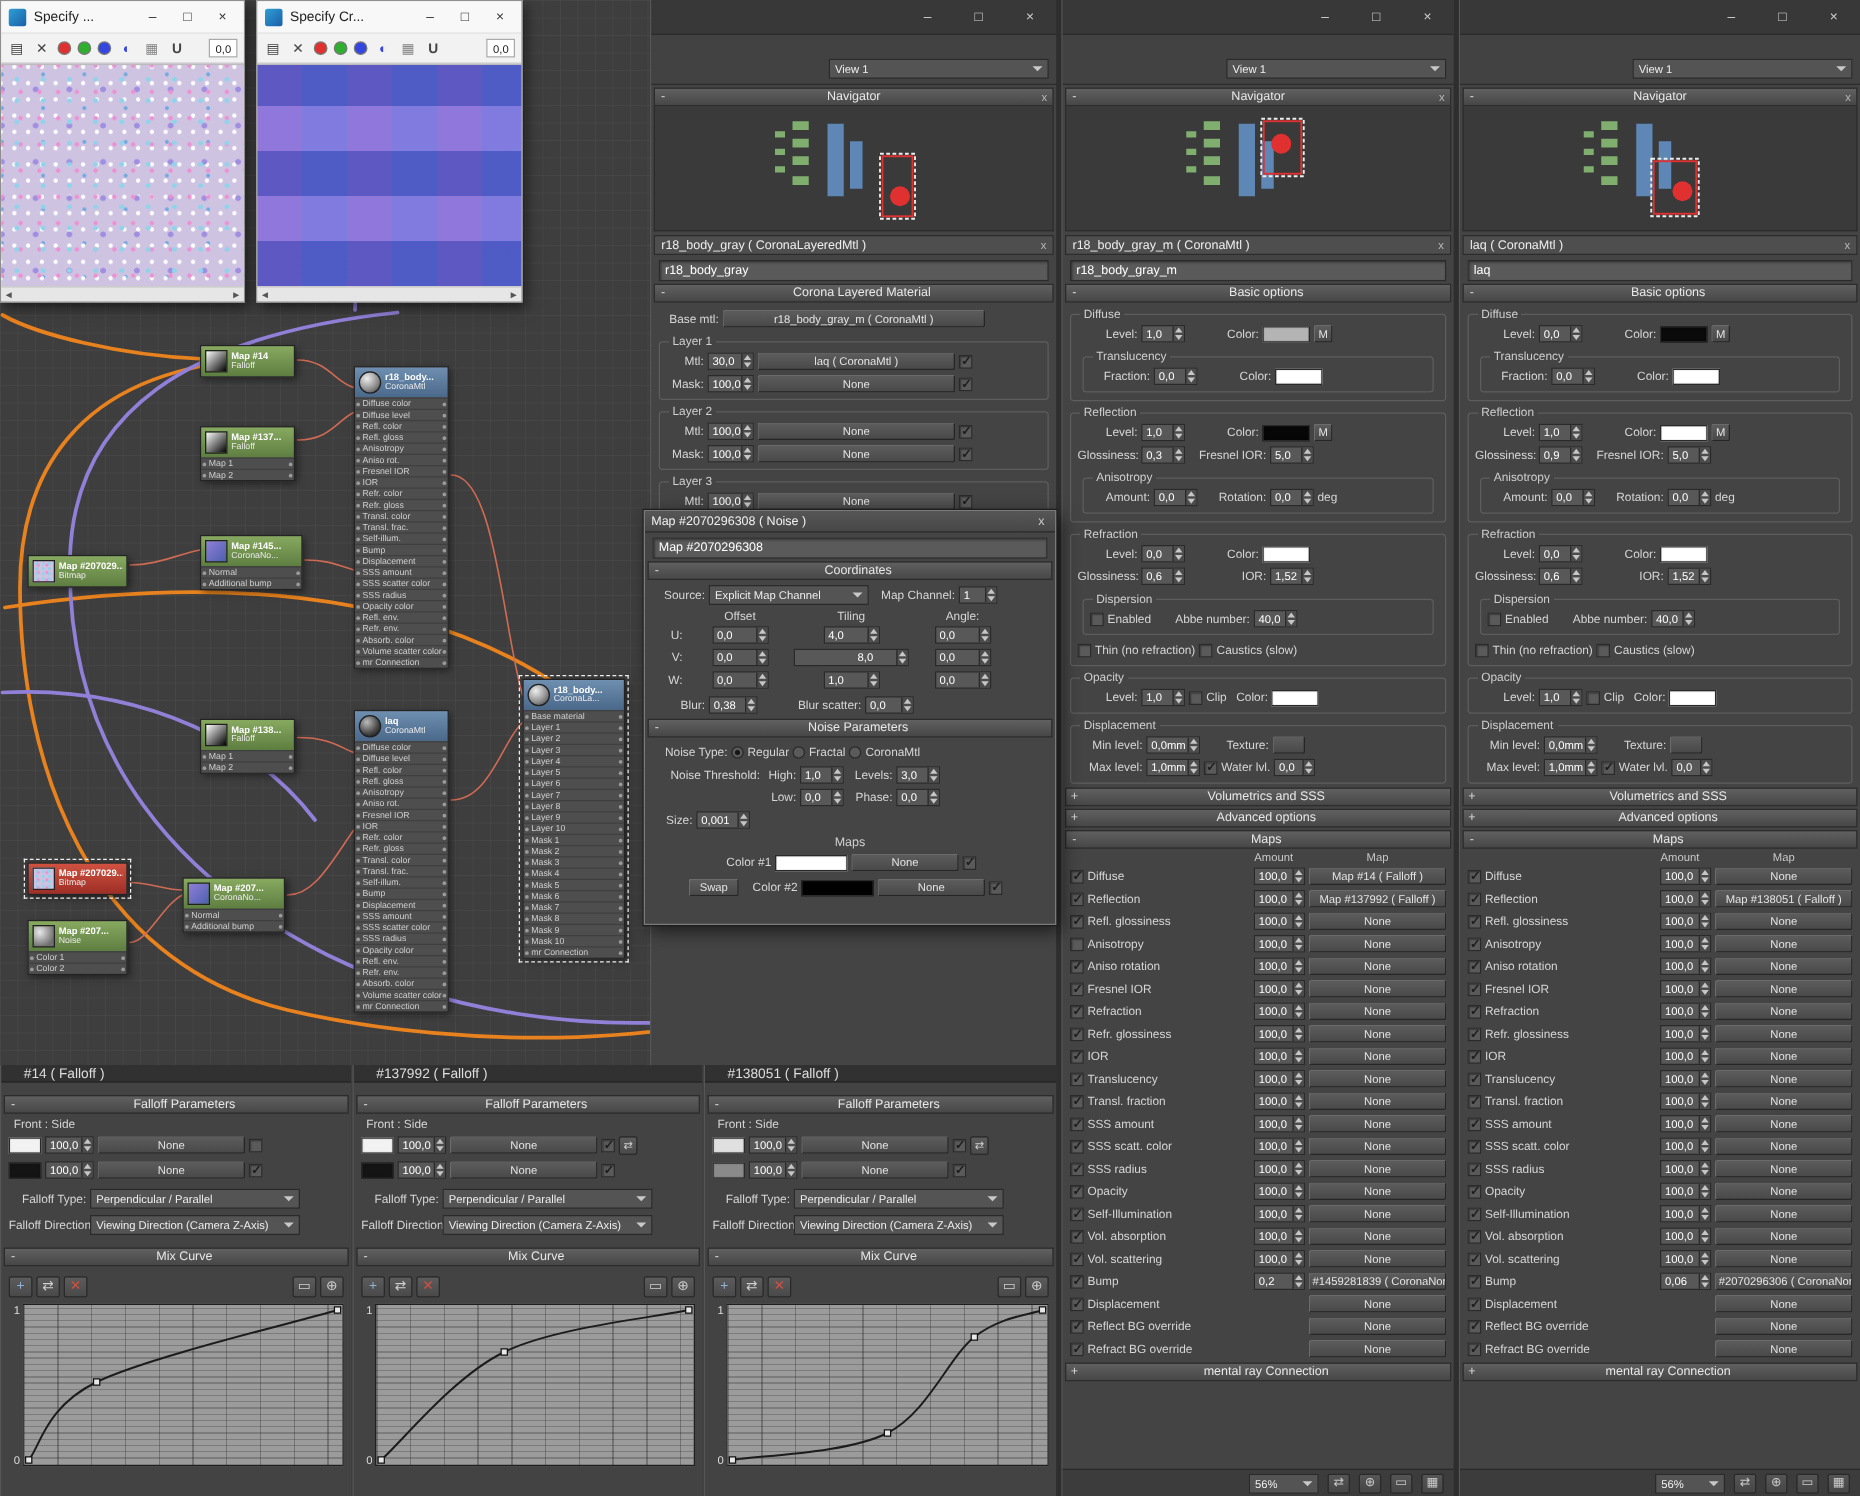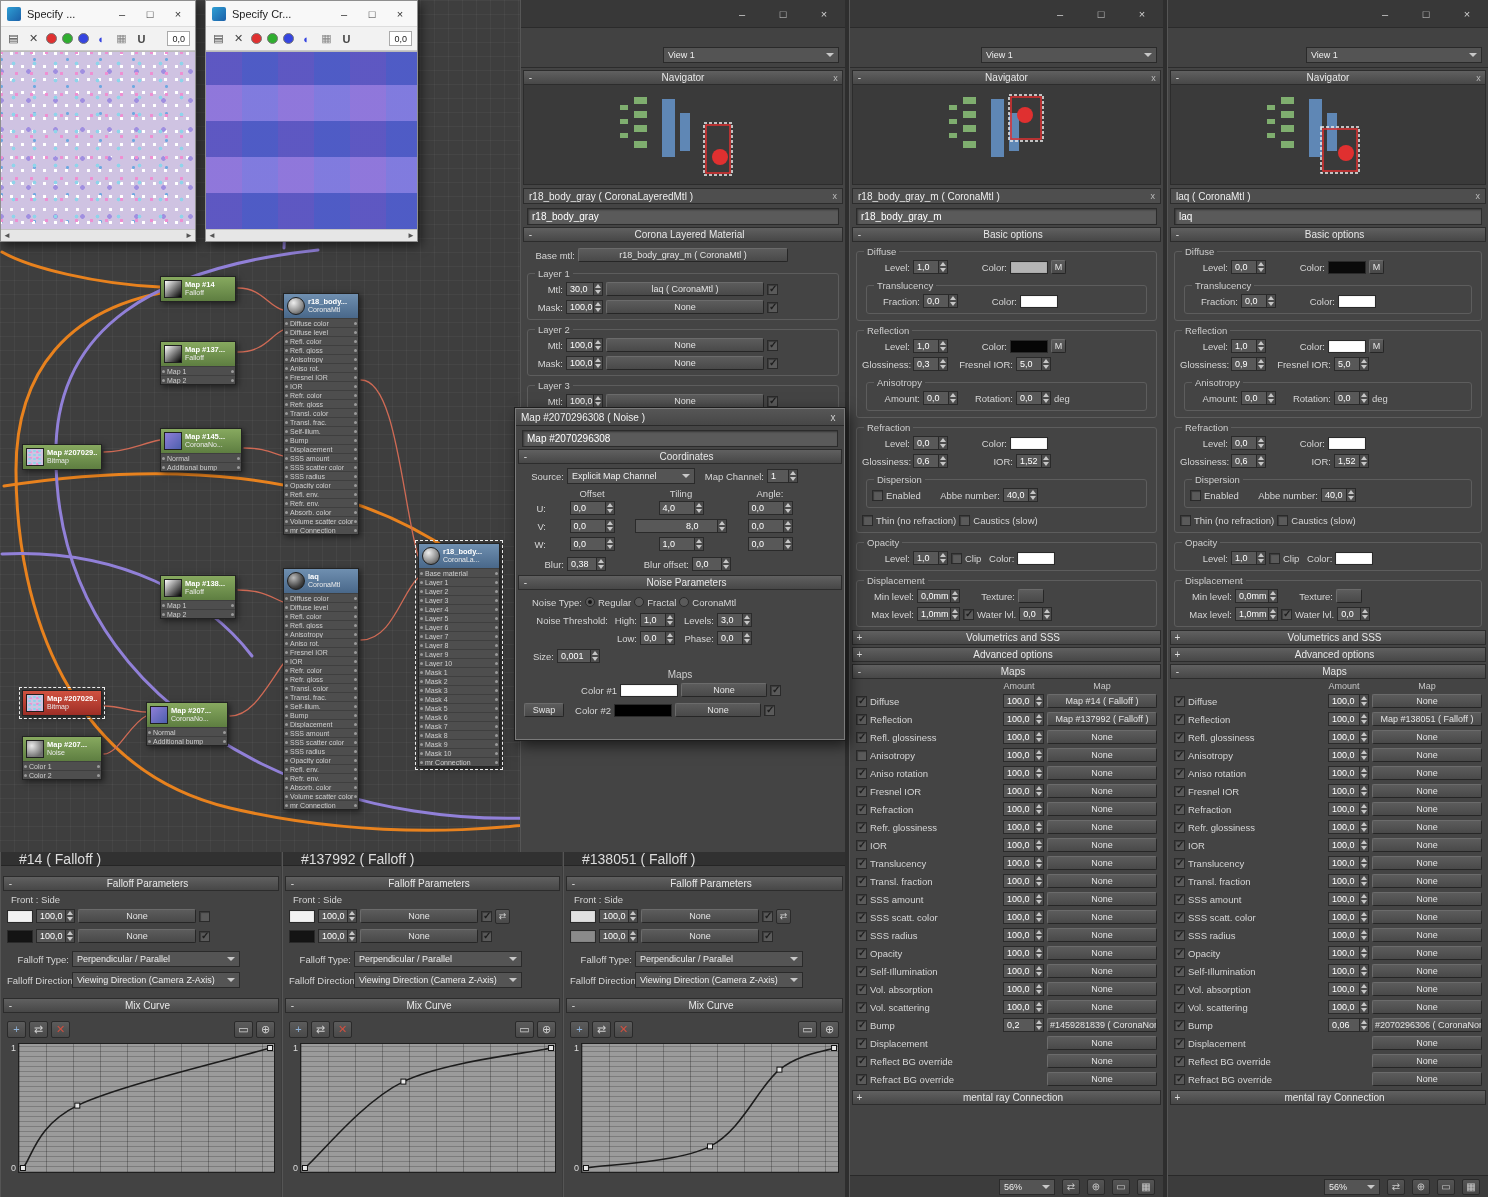--- a/index.html
+++ b/index.html
@@ -74,21 +74,21 @@
 .zoom-dd{width:56px}
 
 
 #noise-dialog{position:absolute;left:515px;top:408px;width:330px;height:332px;background:#454545;border:1px solid #7a7a7a;box-shadow:0 0 0 1px #1e1e1e,4px 5px 14px rgba(0,0,0,.65);z-index:60}
 .dlg-cap{height:17px;background:linear-gradient(#565656,#474747);border-bottom:1px solid #2a2a2a;display:flex;align-items:center;padding:0 5px;color:#f0f0f0;font-size:10px}
 .dlg-cap .t{flex:1;overflow:hidden;white-space:nowrap}
 
 
 #falloff-area{position:absolute;left:0;top:852px;width:845px;height:345px;background:#3c3c3c}
 .fcol{position:absolute;top:0;height:345px;background:#434343;border-left:1px solid #555;overflow:hidden}
-.fcap{height:14px;background:#313131;border-bottom:1px solid #252525;color:#ddd;font-size:14px;display:flex;align-items:center;padding:0 18px}
+.fcap{height:14px;background:#313131;border-bottom:1px solid #252525;color:#ddd;font-size:11px;display:flex;align-items:center;padding:0 18px}
 .curve-wrap{margin:4px 6px 0;display:flex;gap:2px}
 .curve-ylab{width:9px;display:flex;flex-direction:column;justify-content:space-between;color:#ddd;font-size:9px;text-align:right}
 .curve-area{flex:1;height:130px;border:1px solid #1f1f1f;background-color:#9b9b9b;
 background-image:repeating-linear-gradient(0deg,rgba(0,0,0,.20) 0 1px,transparent 1px 5px),repeating-linear-gradient(90deg,rgba(0,0,0,.25) 0 1px,transparent 1px 27px);position:relative}
 .ctool{display:flex;justify-content:space-between;align-items:center;margin:6px 6px 0;height:20px}
 .ctool .grp2{display:flex;gap:3px}
 .cicon{width:19px;height:17px;background:linear-gradient(#5c5c5c,#494949);border:1px solid #2a2a2a;border-radius:2px;color:#cfcfcf;font-size:11px;line-height:15px;text-align:center}
 
 
 .swin{position:absolute;top:0;background:#f0f0f0;border:1px solid #8f8f8f;box-shadow:3px 4px 10px rgba(0,0,0,.55);z-index:70}
@@ -1830,21 +1830,21 @@
     </div>
     <div class="prow" style="margin: 2px 6px 0px;">
       <span class="lbl" style="width: 40px;">Blur:</span>
       <span class="spin">
         <span class="v" style="width: 28px;">0,38</span>
         <span class="arr">
           <i class="up"></i>
           <i class="dn"></i>
         </span>
       </span>
-      <span class="lbl" style="width: 80px;">Blur offset:</span>
+      <span class="lbl" style="width: 80px;">Blur scatter:</span>
       <span class="spin">
         <span class="v" style="width: 28px;">0,0</span>
         <span class="arr">
           <i class="up"></i>
           <i class="dn"></i>
         </span>
       </span>
     </div>
     <div class="roll-hdr">
       <span class="pm">-</span>
@@ -1909,21 +1909,21 @@
     </div>
     <div style="text-align: center; color: rgb(207, 207, 207); margin: 4px 0px 1px;">Maps</div>
     <div class="prow" style="margin: 0px 6px;">
       <span style="width: 46px;"></span>
       <span class="lbl" style="width: 44px;">Color #1</span>
       <span class="swatch" style="width: 58px; height: 13px; background: rgb(255, 255, 255);"></span>
       <div class="mbtn" style="width: 86px;">None</div>
       <span class="cb on"></span>
     </div>
     <div class="prow" style="margin: 2px 6px 0px;">
-      <div class="mbtn" style="width: 40px;">Swap</div>
+      <div class="mbtn" style="width: 40px; margin-left: 27px;">Swap</div>
       <span class="lbl" style="width: 44px;">Color #2</span>
       <span class="swatch" style="width: 58px; height: 13px; background: rgb(0, 0, 0);"></span>
       <div class="mbtn" style="width: 86px;">None</div>
       <span class="cb on"></span>
     </div>
   </div>
 <div id="specify-wins">
     <div class="swin" style="left: 0px; width: 196px;">
       <div class="swin-cap">
         <span class="swin-logo"></span>

